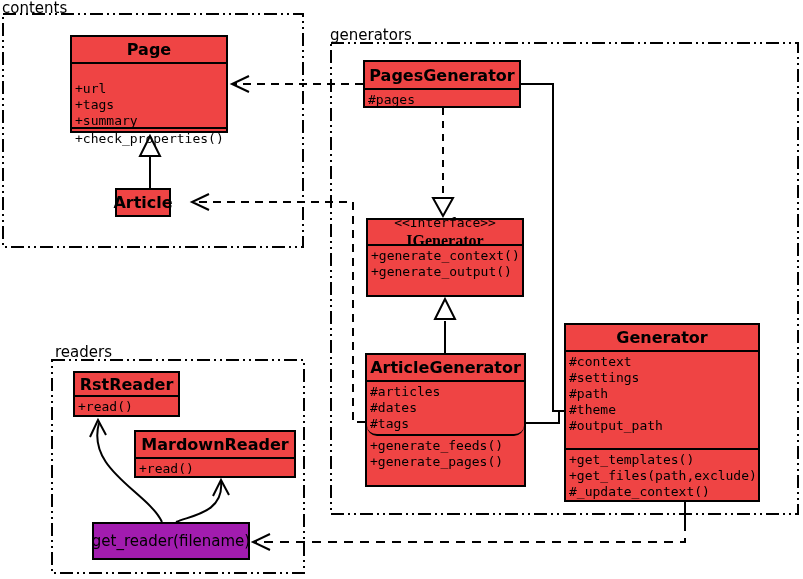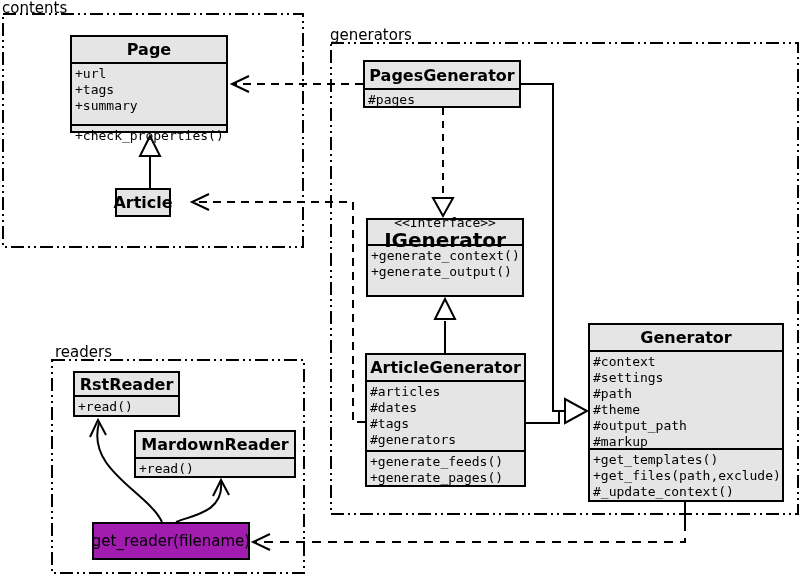--- a/index.html
+++ b/index.html
@@ -1,31 +1,31 @@
 <!DOCTYPE html>
 <html><head>
 <meta charset="utf-8">
 <style>
   html,body{margin:0;padding:0;background:#ffffff;}
   body{width:803px;height:579px;position:relative;overflow:hidden;
        font-family:"DejaVu Sans","Liberation Sans",sans-serif;color:#000;}
   #stage{position:absolute;inset:0;width:803px;height:579px;}
   svg.layer{position:absolute;left:0;top:0;}
   .pkg-label{position:absolute;font-size:15px;line-height:16px;color:#000;white-space:nowrap;}
-  .cls{position:absolute;background:#e5e5e5;border:2px solid #000;box-sizing:border-box;}
+  .cls{position:absolute;background:#ef4444;border:2px solid #000;box-sizing:border-box;}
   .cls-title{font-family:"DejaVu Sans","Liberation Sans",sans-serif;font-weight:bold;font-size:16px;
              text-align:center;border-bottom:2px solid #000;box-sizing:border-box;
              display:flex;align-items:center;justify-content:center;}
   .cls-title.noline{border-bottom:none;}
   .cls-sec{font-family:"DejaVu Sans Mono","Liberation Mono",monospace;font-size:13px;
            box-sizing:border-box;padding:2px 2px 0 3px;border-bottom:2px solid #000;white-space:nowrap;overflow:hidden;}
   .cls-sec.last{border-bottom:none;}
   .cls-sec div{line-height:16px;}
   .stereo{font-family:"DejaVu Sans Mono","Liberation Mono",monospace;font-size:13px;font-weight:normal;line-height:16px;}
-  .iface-name{font-weight:bold;font-size:20px;line-height:19px;}
+  .iface-name{font-weight:bold;font-size:16px;line-height:19px;font-family:Liberation Serif, serif;}
   .plainbox{position:absolute;background:#a21caf;border:2px solid #000;box-sizing:border-box;
             display:flex;align-items:center;justify-content:center;font-size:15px;}
 </style>
 </head>
 <body>
 
 <div id="stage">
 
   <svg class="layer" width="803" height="579" viewBox="0 0 803 579">
 
@@ -62,21 +62,21 @@
     <path d="M 176,522 C 193,515 224,512 221,482" fill="none" stroke="#000" stroke-width="2"></path>
     <polyline points="213,496 221,480 229,495" fill="none" stroke="#000" stroke-width="2"></polyline>
   </svg>
 
   <div class="pkg-label" style="left:2px;top:0px;">contents</div>
   <div class="pkg-label" style="left:330px;top:27px;">generators</div>
   <div class="pkg-label" style="left:55px;top:344px;">readers</div>
 
   <div class="cls" style="left:70px;top:35px;width:158px;height:98px;">
     <div class="cls-title" style="height:27px;">Page</div>
-    <div class="cls-sec" style="height:62px;">
+    <div class="cls-sec" style="height:50px;margin-top:15px;">
       <div>+url</div>
       <div>+tags</div>
       <div>+summary</div>
     </div>
     <div class="cls-sec last" style="height:21px;">
       <div>+check_properties()</div>
     </div>
   </div>
 
   <div class="cls" style="left:115px;top:188px;width:56px;height:29px;">
@@ -96,41 +96,40 @@
       <div class="iface-name">IGenerator</div>
     </div>
     <div class="cls-sec last" style="height:33px;">
       <div>+generate_context()</div>
       <div>+generate_output()</div>
     </div>
   </div>
 
   <div class="cls" style="left:365px;top:353px;width:161px;height:134px;">
     <div class="cls-title" style="height:27px;">ArticleGenerator</div>
-    <div class="cls-sec" style="height:70px;">
+    <div class="cls-sec" style="height:54px;border-radius:10px;">
       <div>#articles</div>
       <div>#dates</div>
       <div>#tags</div>
       <div>#generators</div>
     </div>
     <div class="cls-sec last" style="height:51px;">
       <div>+generate_feeds()</div>
       <div>+generate_pages()</div>
     </div>
   </div>
 
-  <div class="cls" style="left:588px;top:323px;width:196px;height:179px;">
+  <div class="cls" style="left:564px;top:323px;width:196px;height:179px;">
     <div class="cls-title" style="height:27px;">Generator</div>
     <div class="cls-sec" style="height:98px;">
       <div>#context</div>
       <div>#settings</div>
       <div>#path</div>
       <div>#theme</div>
       <div>#output_path</div>
-      <div>#markup</div>
     </div>
     <div class="cls-sec last" style="height:50px;">
       <div>+get_templates()</div>
       <div>+get_files(path,exclude)</div>
       <div>#_update_context()</div>
     </div>
   </div>
 
   <div class="cls" style="left:73px;top:371px;width:107px;height:46px;">
     <div class="cls-title" style="height:24px;">RstReader</div>

